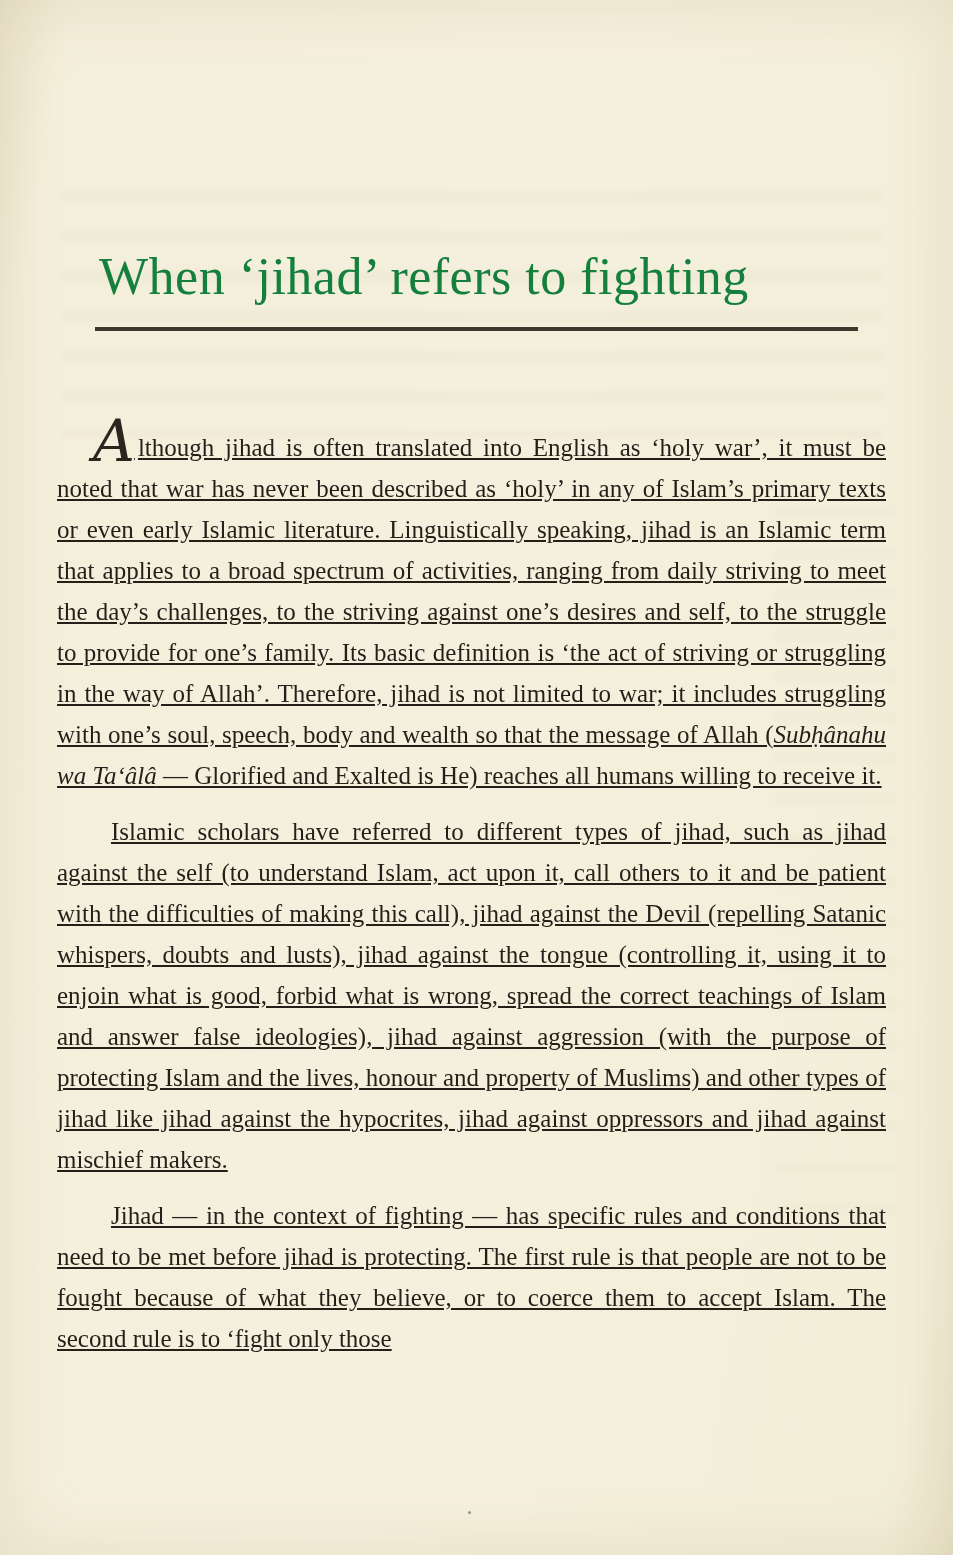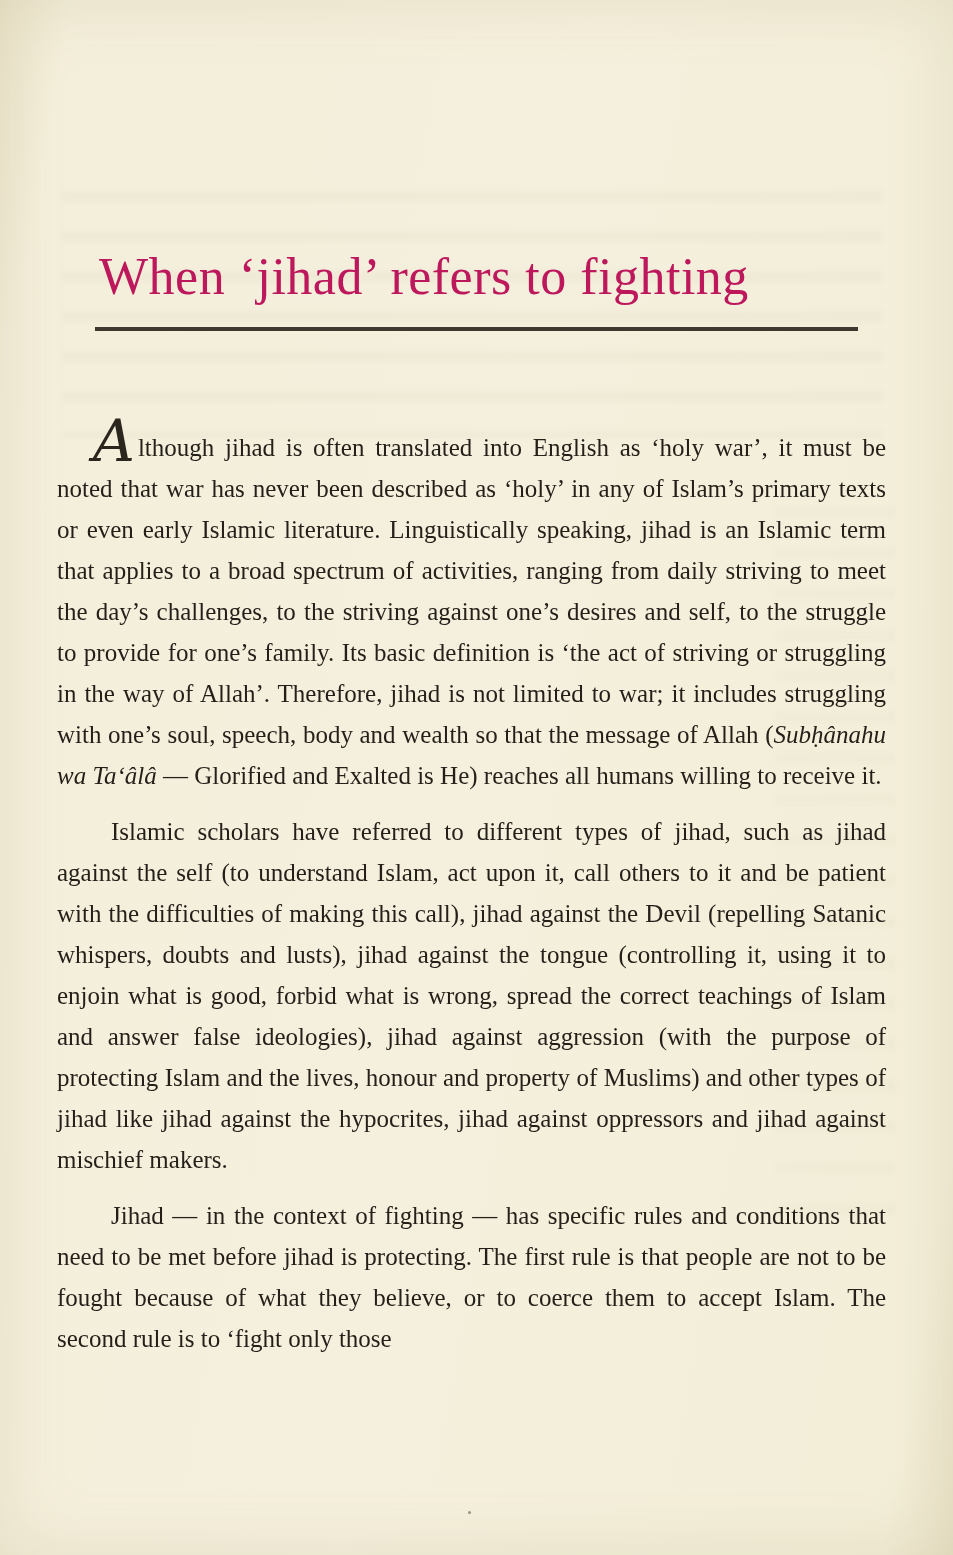--- a/index.html
+++ b/index.html
@@ -50,38 +50,39 @@
     left: 57px;
     right: 67px;
     top: 0;
     color: #27221b;
   }
   h1.chapter-title {
     margin: 248px 0 0 42px;
     font-weight: 400;
     font-size: 52px;
     letter-spacing: 0.5px;
-    color: #be185d;
+    color: #15803d;
     line-height: 1.1;
   }
   .rule {
     margin: 22px 0 0 38px;
     width: 763px;
     height: 4px;
     background: #3e382e;
   }
   .body-text {
     margin-top: 96px;
     font-size: 25px;
     line-height: 41px;
     text-align: justify;
     color: #241f19;
   }
   .body-text p {
     margin: 0 0 15px 0;
+    text-decoration: underline;
   }
   .body-text p.indent {
     text-indent: 54px;
   }
   .body-text p.first {
     text-indent: 36px;
   }
   .dropcap {
     font-family: "DejaVu Serif", serif;
     font-style: italic;

